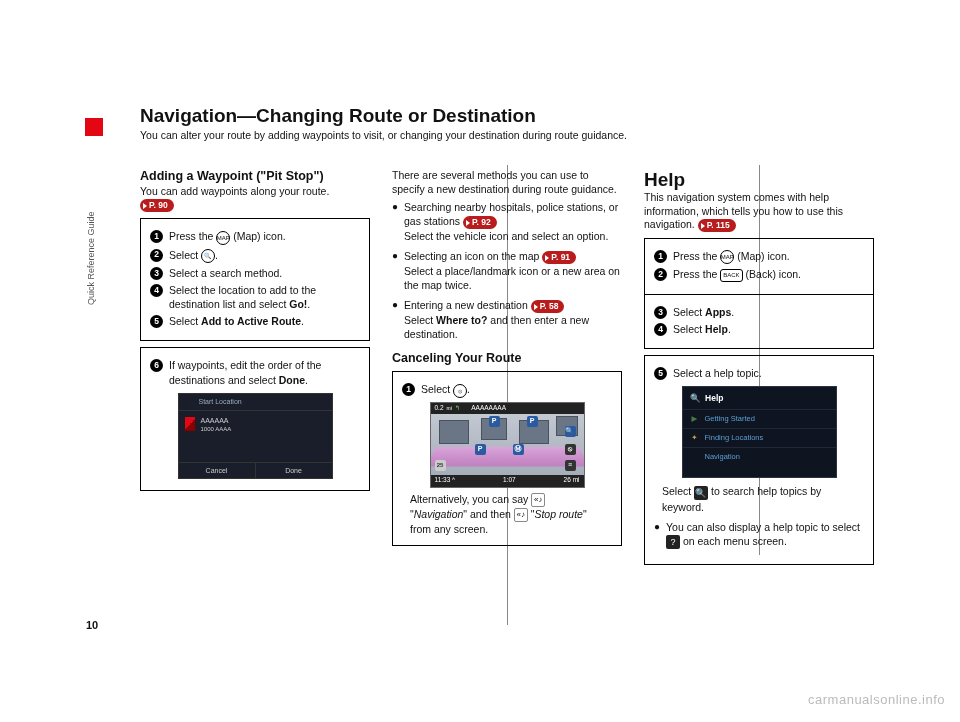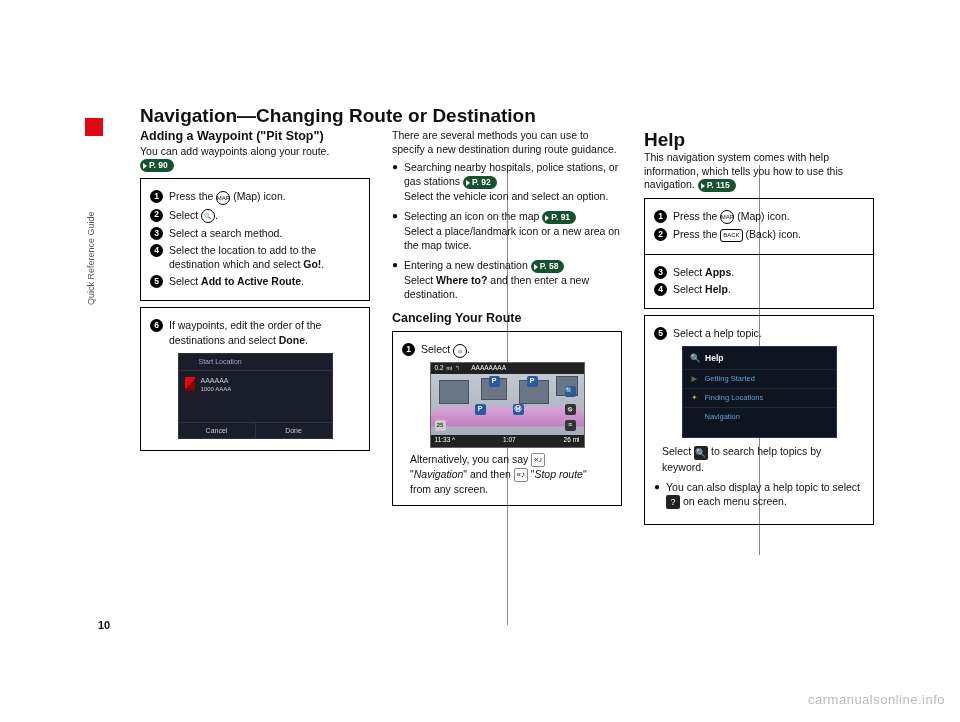--- a/index.html
+++ b/index.html
@@ -39,21 +39,20 @@
     color: #555;
     text-align: left;
     transform: rotate(180deg);
   }
   .page-number {
     position: absolute;
     left: 86px;
     top: 619px;
     font-size: 11px;
     font-weight: bold;
-    margin-left: 12px;
   }
   .watermark {
     position: absolute;
     right: 15px;
     bottom: 15px;
     font-size: 13px;
     color: #bbb;
     letter-spacing: 0.5px;
   }
   h1 {
@@ -91,21 +90,21 @@
     margin-bottom: 0;
   }
   .intro {
     font-size: 10.5px;
     line-height: 1.3;
     margin-bottom: 4px;
   }
   .pref {
     display: inline-flex;
     align-items: center;
-    background: #14532d;
+    background: #b91c1c;
     color: #fff;
     border-radius: 9px;
     height: 13px;
     padding: 0 6px 0 3px;
     font-size: 8.5px;
     font-weight: bold;
     vertical-align: middle;
   }
   .pref .arrow {
     width: 0; height: 0;
@@ -334,20 +333,21 @@
 </head>
 <body>
 
 <div class="red-tab"></div>
 <div class="side-label">Quick Reference Guide</div>
 <div class="page-number">10</div>
 <div class="watermark">carmanualsonline.info</div>
 
 <div class="page">
   <h1>Navigation—Changing Route or Destination</h1>
+  <div class="subtitle">You can alter your route by adding waypoints to visit, or changing your destination during route guidance.</div>
 
   <div class="col-sep sep1"></div>
   <div class="col-sep sep2"></div>
 
   <div class="columns">
 
     <div class="col">
       <h2>Adding a Waypoint ("Pit Stop")</h2>
       <div class="intro">
         <span>You can add waypoints along your route.</span><br>
@@ -370,21 +370,21 @@
             <span>Select </span><span class="glyph-circle">🔍</span><span>.</span>
           </span>
         </div>
         <div class="step">
             <span class="num">3</span>
           <span class="step-text">Select a search method.</span>
         </div>
         <div class="step">
             <span class="num">4</span>
           <span class="step-text">
-            <span>Select the location to add to the destination which and select </span><b>Go!</b><span>.</span>
+            <span>Select the location to add to the destination list and select </span><b>Go!</b><span>.</span>
           </span>
         </div>
         <div class="step">
             <span class="num">5</span>
           <span class="step-text">
             <span>Select </span><b>Add to Active Route</b><span>.</span>
           </span>
         </div>
       </div>
 

